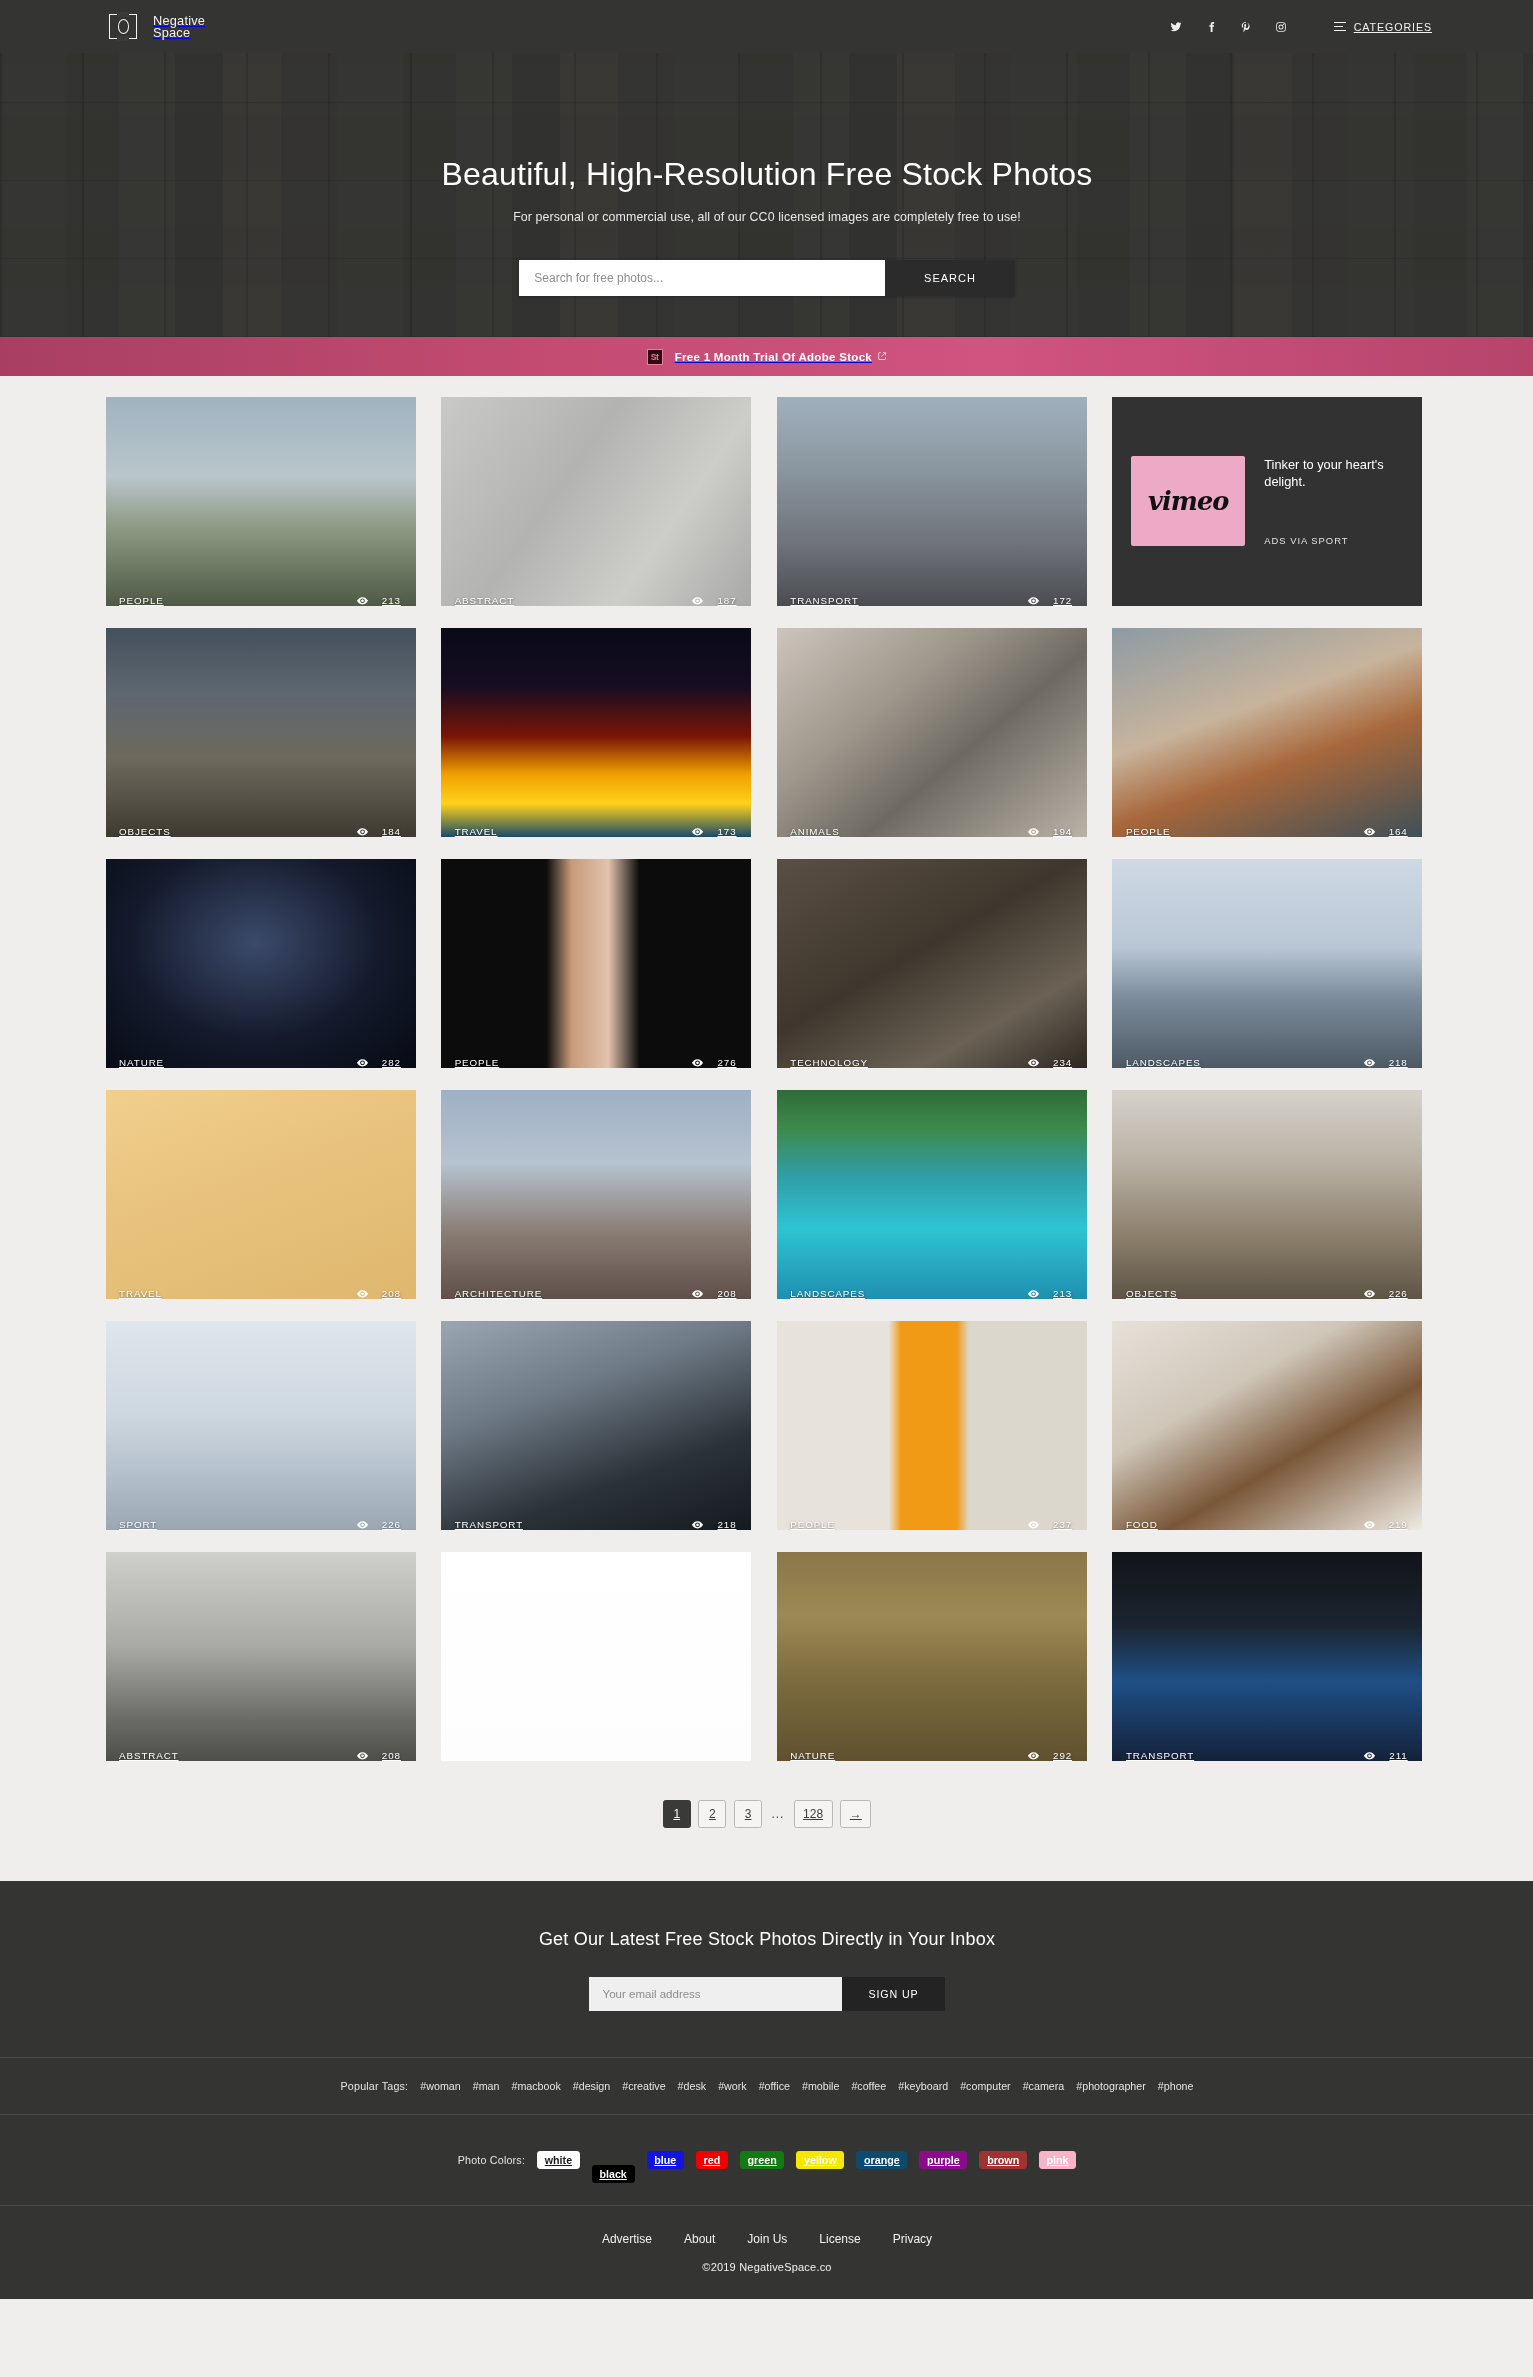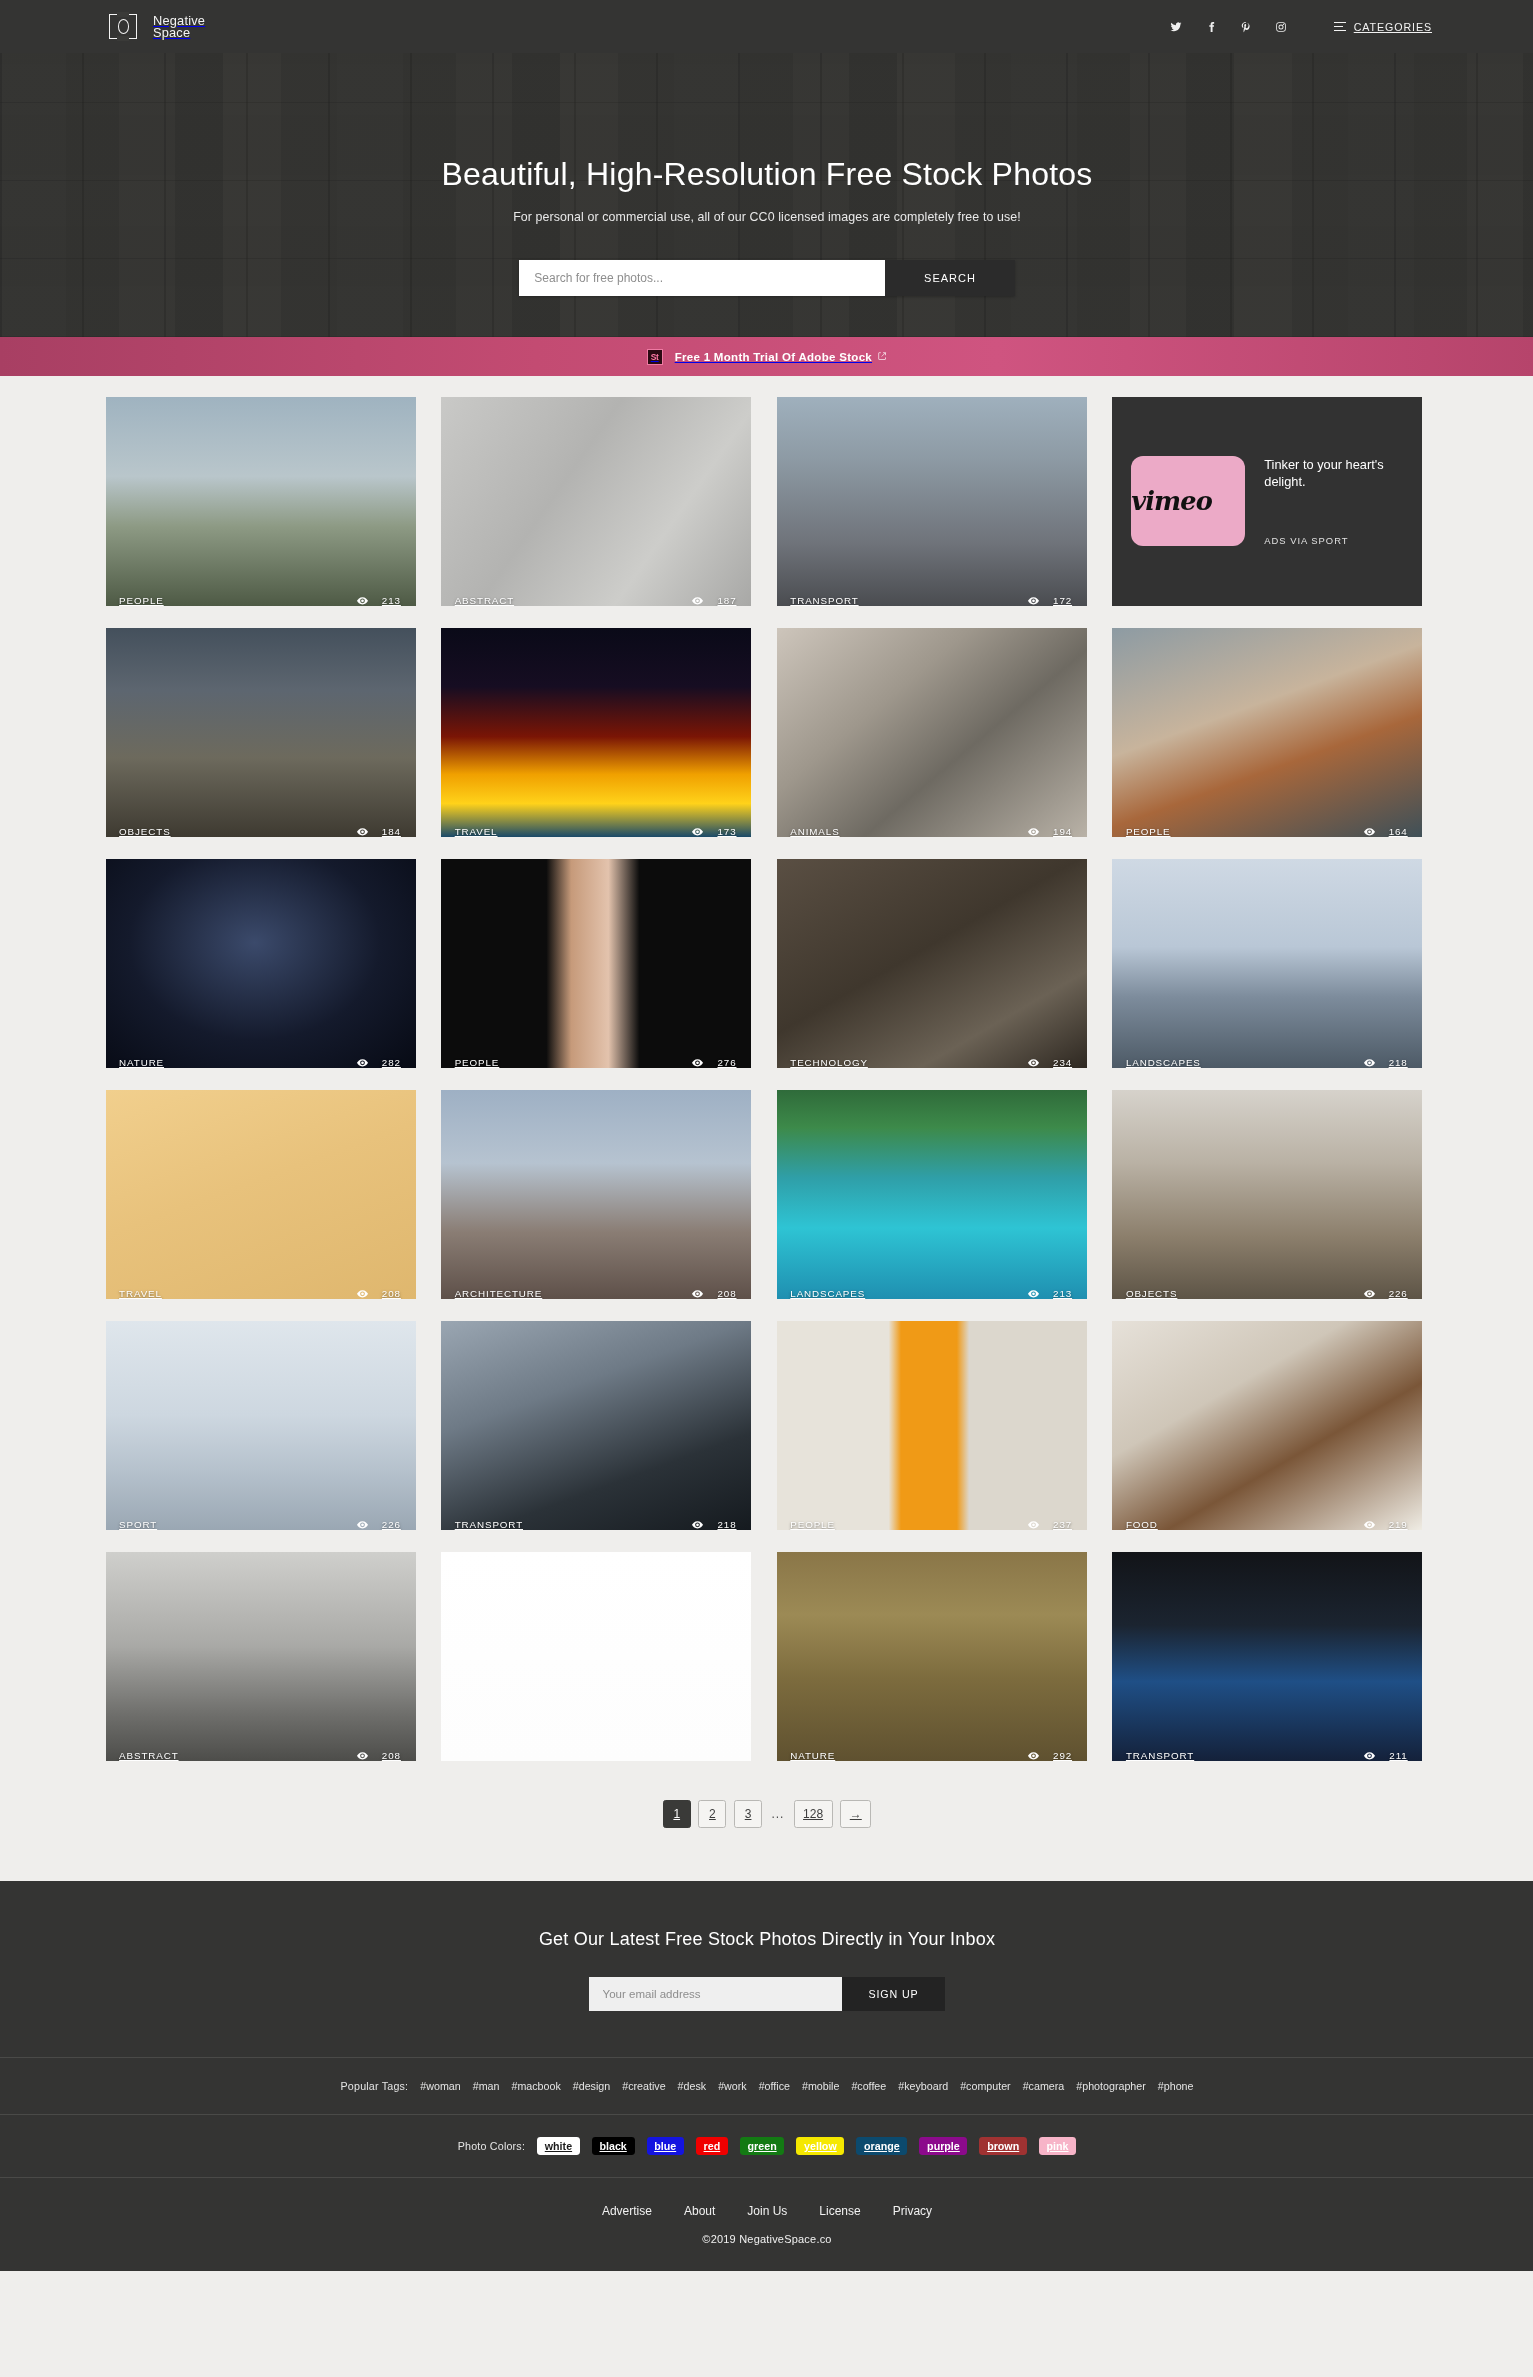--- a/index.html
+++ b/index.html
@@ -227,22 +227,22 @@
     height: 209px;
     background: #323232;
     display: flex;
     align-items: center;
     padding: 0 19px;
     gap: 19px;
   }
   .ad-logo {
     width: 114px; height: 90px;
     background: #ecaac7;
-    border-radius: 12px;
-    display: flex; align-items: center; 
+    border-radius: 2px;
+    display: flex; align-items: center; justify-content: center;
     flex: none;
   }
   .ad-logo-text {
     font-family: "DejaVu Serif", serif;
     font-style: italic;
     font-weight: bold;
     font-size: 25.6px;
     color: #111;
     letter-spacing: -0.9px;
   }
@@ -734,21 +734,21 @@
       <a class="tag-link" href="#">#coffee</a>
       <a class="tag-link" href="#">#keyboard</a>
       <a class="tag-link" href="#">#computer</a>
       <a class="tag-link" href="#">#camera</a>
       <a class="tag-link" href="#">#photographer</a>
       <a class="tag-link" href="#">#phone</a>
     </div>
   <div class="footer-row" id="colors-row">
     <span class="footer-label">Photo Colors:</span>
   <a class="color-chip" href="#" style="background: rgb(255, 255, 255); color: rgb(26, 26, 26);">white</a>
-      <a class="color-chip" href="#" style="background: rgb(0, 0, 0); color: rgb(255, 255, 255);">black</a>
+      <a class="color-chip" href="#" style="background: rgb(0, 0, 0); color: rgb(255, 255, 255); margin-top: 28px;">black</a>
       <a class="color-chip" href="#" style="background: rgb(20, 20, 224); color: rgb(255, 255, 255);">blue</a>
       <a class="color-chip" href="#" style="background: rgb(240, 0, 0); color: rgb(255, 255, 255);">red</a>
       <a class="color-chip" href="#" style="background: rgb(19, 122, 19); color: rgb(255, 255, 255);">green</a>
       <a class="color-chip" href="#" style="background: rgb(245, 232, 0); color: rgb(255, 255, 255);">yellow</a>
       <a class="color-chip" href="#" style="background: #0c4a6e; color: rgb(255, 255, 255);">orange</a>
       <a class="color-chip" href="#" style="background: rgb(140, 10, 140); color: rgb(255, 255, 255);">purple</a>
       <a class="color-chip" href="#" style="background: rgb(160, 50, 50); color: rgb(255, 255, 255);">brown</a>
       <a class="color-chip" href="#" style="background: rgb(247, 180, 200); color: rgb(255, 255, 255);">pink</a>
     </div>
   <div class="footer-row" style="border-top:0.9px solid #4a4a48; display:block; padding:0;">

